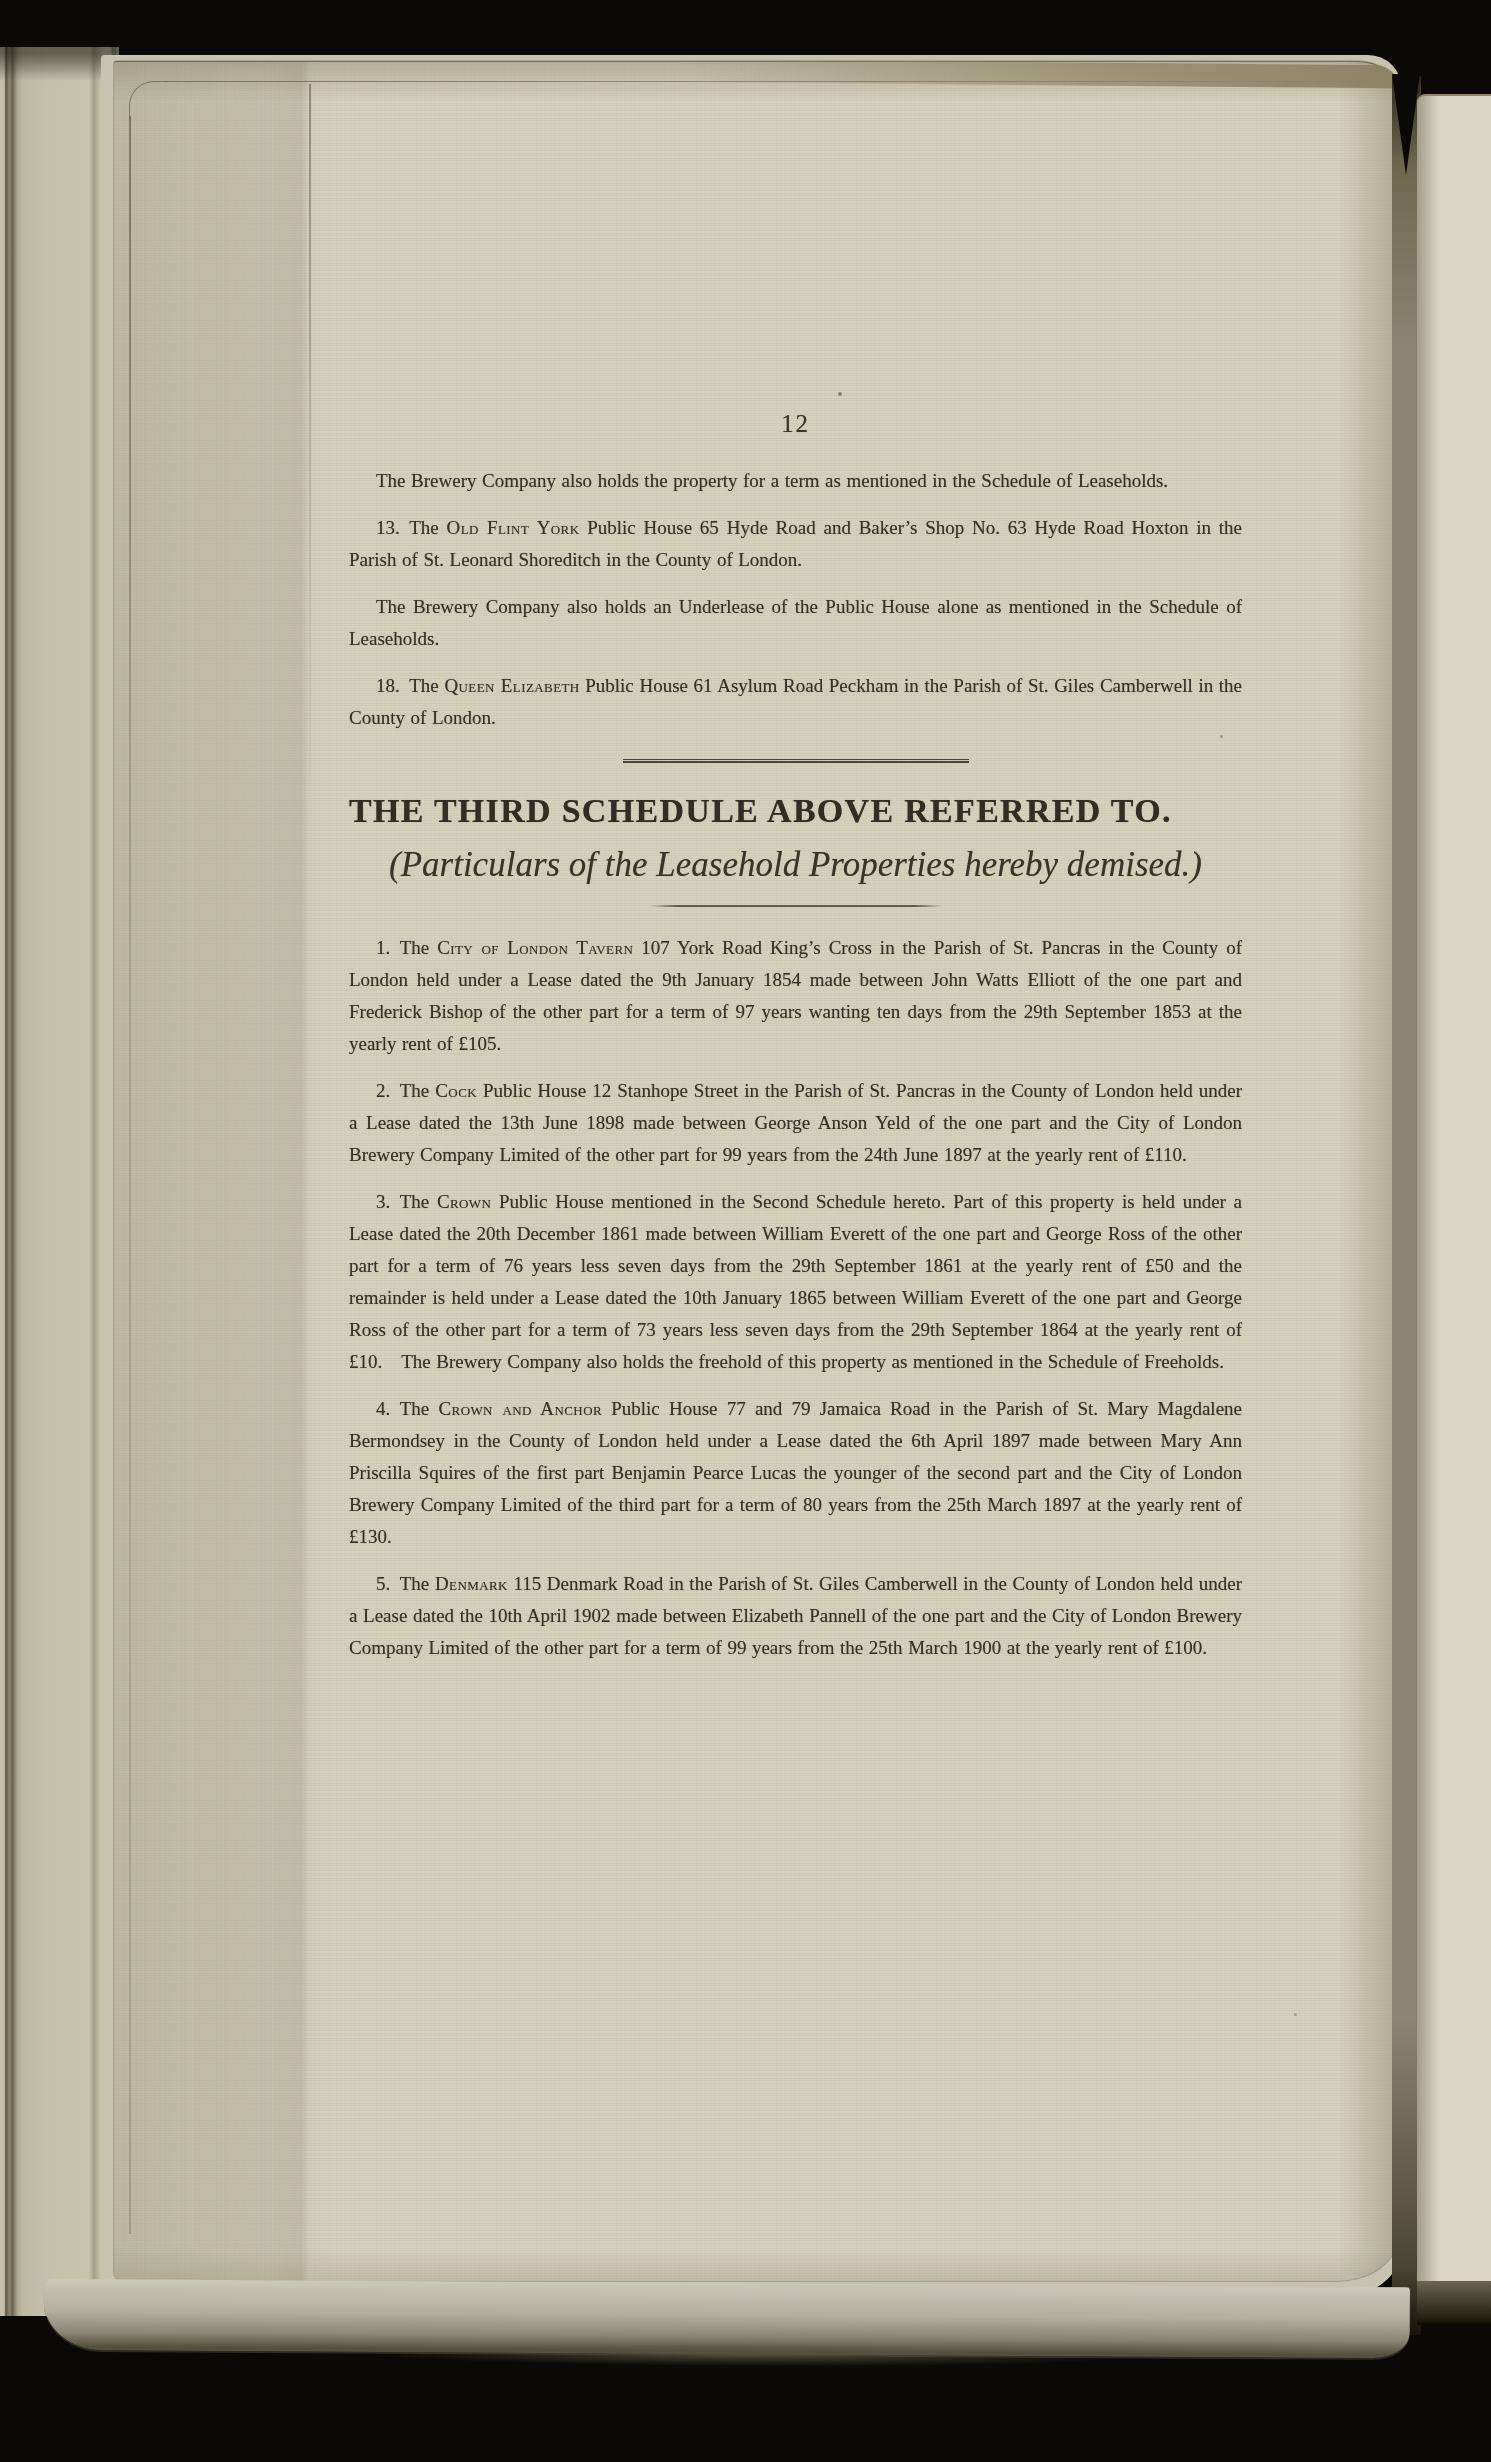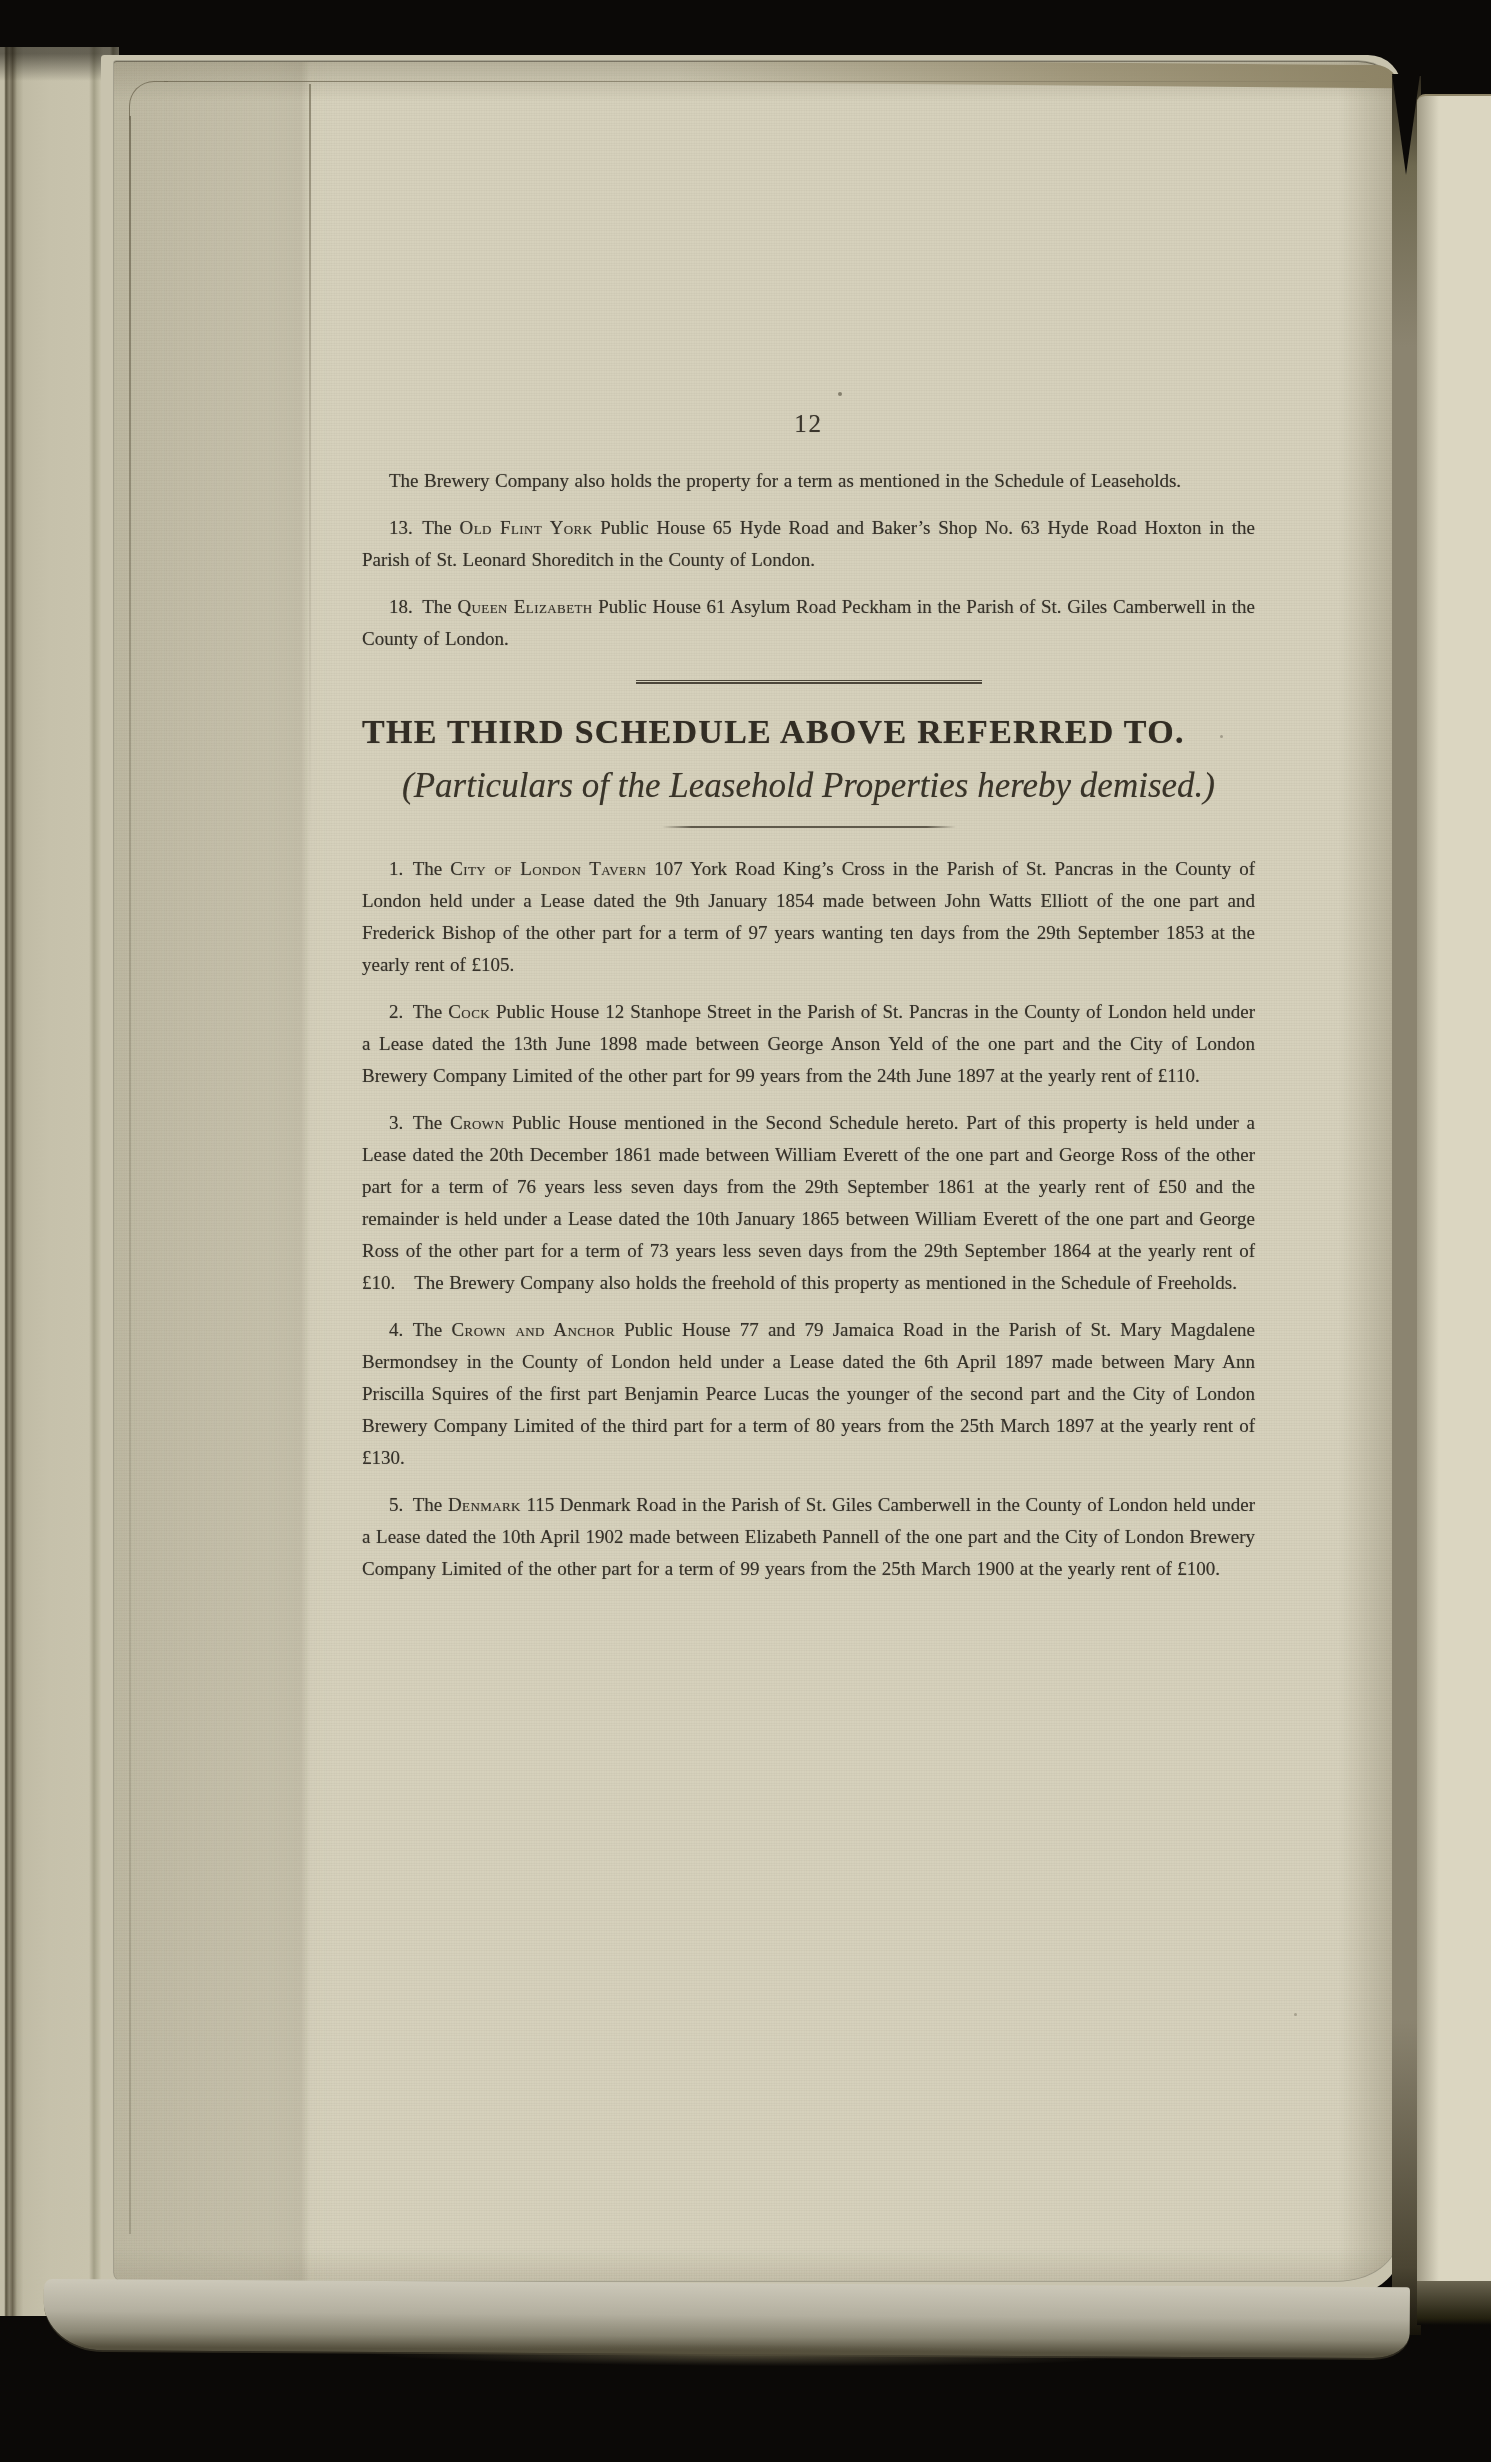--- a/index.html
+++ b/index.html
@@ -124,21 +124,21 @@
     transform:rotate(0.35deg);transform-origin:left top;
     box-shadow:0 1.7px 0 rgba(70,65,48,0.6);
   }
   .bottom-edge::after{
     content:"";position:absolute;left:319px;bottom:-11.8px;width:756px;height:22px;
     background:radial-gradient(ellipse at center, rgba(86,80,60,0.85), rgba(86,80,60,0) 70%);
   }
 
   
   .text-block{
-    position:absolute;left:248px;top:0;width:893px;
+    position:absolute;left:235px;top:0;width:893px;
   }
   .page-number{
     padding-top:348px;text-align:center;
     font-size:25px;letter-spacing:1.7px;color:#3b362d;
     text-shadow:0 0 0.8px rgba(59,54,45,0.55);
   }
   .intro{padding-top:11.8px;}
   .para{
     font-size:19px;line-height:32px;
     text-align:justify;text-indent:27px;
@@ -191,20 +191,21 @@
     <div class="curl-h"></div>
     <div class="curl-v-outer"></div>
     <div class="curl-v-inner"></div>
 
     <div class="text-block">
       <div class="page-number">12</div>
 
       <div class="intro">
           <p class="para"><span>The Brewery Company also holds the property for a term as mentioned in the Schedule of Leaseholds.</span></p>
           <p class="para"><span>13. The </span><span class="sc">Old Flint York</span><span> Public House 65 Hyde Road and Baker’s Shop No. 63 Hyde Road Hoxton in the Parish of St. Leonard Shoreditch in the County of London.</span></p>
+          <p class="para"><span>The Brewery Company also holds an Underlease of the Public House alone as mentioned in the Schedule of Leaseholds.</span></p>
           <p class="para"><span>18. The </span><span class="sc">Queen Elizabeth</span><span> Public House 61 Asylum Road Peckham in the Parish of St. Giles Camberwell in the County of London.</span></p>
         </div>
 
       <div class="double-rule"></div>
 
       <h1 class="heading">THE THIRD SCHEDULE ABOVE REFERRED TO.</h1>
       <div class="subtitle">(Particulars of the Leasehold Properties hereby demised.)</div>
       <div class="thin-rule"></div>
 
       <div class="schedule">

